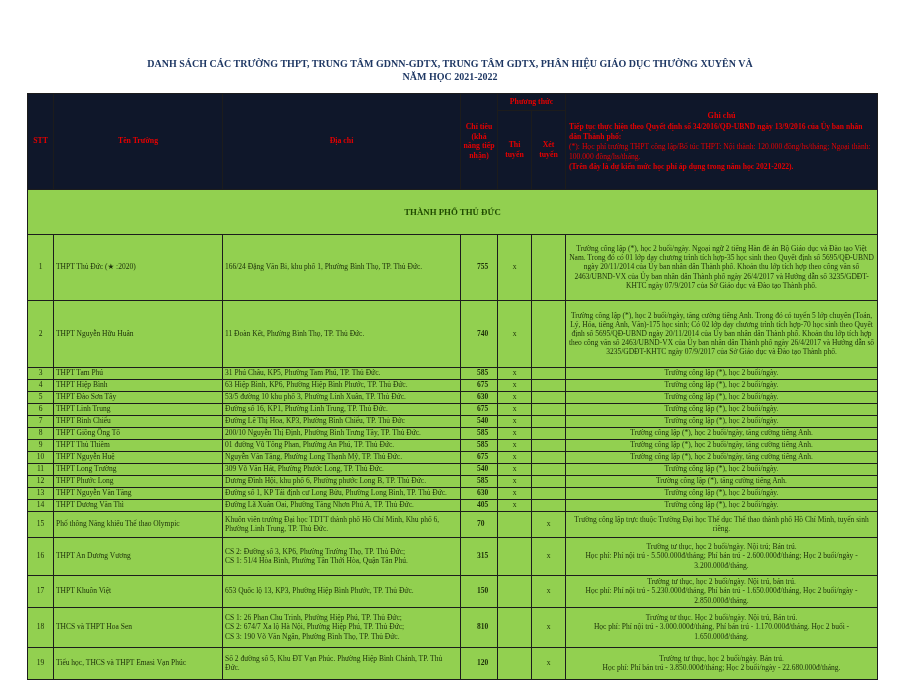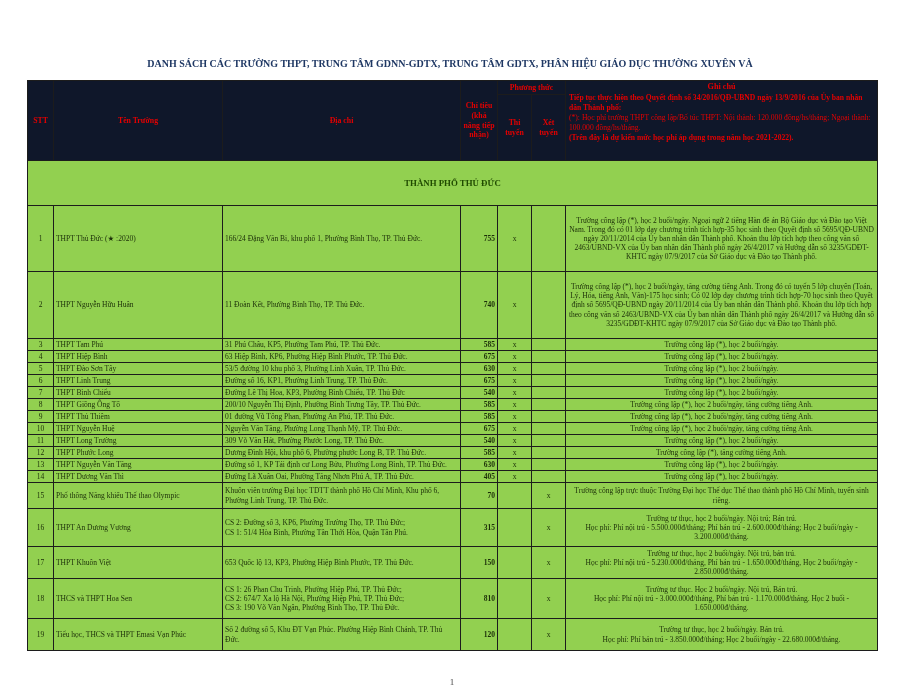--- a/index.html
+++ b/index.html
@@ -47,21 +47,21 @@
   thead th {
     background: #0f172a;
     color: #e60000;
     font-weight: bold;
     font-size: 7.8px;
     line-height: 1.25;
     text-align: center;
   }
   tr.hdr-strip { height: 14px; }
   tr.hdr-main  { height: 66px; }
-  th.gc-cell { vertical-align: top; text-align: left; padding: 1px 3px; }
+  th.gc-cell { vertical-align: top; text-align: left; padding: 17px 3px; }
   .gc-title { text-align: center; font-weight: bold; font-size: 8.2px; margin-bottom: 1px; }
   .gc-line  { font-size: 7.6px; line-height: 1.3; }
   .gc-bold  { font-weight: bold; }
   .gc-reg   { font-weight: normal; }
 
   
   tbody.banner td {
     background: #92d050;
     color: #204a00;
     font-weight: bold;
@@ -83,39 +83,40 @@
   tbody.rows tr:nth-child(2)  { height: 67px; }
   tbody.rows tr:nth-child(15) { height: 26px; }
   tbody.rows tr:nth-child(16) { height: 38px; }
   tbody.rows tr:nth-child(17) { height: 32px; }
   tbody.rows tr:nth-child(18) { height: 40px; }
   tbody.rows tr:nth-child(19) { height: 32px; }
 
   td.c-stt   { text-align: center; }
   td.c-name  { text-align: left; }
   td.c-addr  { text-align: left; white-space: pre-line; }
-  td.c-quota { text-align: right; font-weight: bold; color: #000; font-size: 7.8px; padding-left: 16px; }
+  td.c-quota { text-align: left; font-weight: bold; color: #000; font-size: 7.8px; padding-left: 16px; }
   td.c-x     { text-align: center; }
   td.c-note  { text-align: center; white-space: pre-line; }
 
   .page-number {
     width: 850px;
     margin: 26px 0 0 27px;
     text-align: center;
     font-size: 9px;
     color: #444;
   }
 </style>
 </head>
 <body>
 
 <div class="page">
 
   <div class="doc-title">
     <div>DANH SÁCH CÁC TRƯỜNG THPT, TRUNG TÂM GDNN-GDTX, TRUNG TÂM GDTX, PHÂN HIỆU GIÁO DỤC THƯỜNG XUYÊN VÀ</div>
+    <div>NĂM HỌC 2021-2022</div>
   </div>
 
   <table class="school-table">
     <colgroup>
       <col class="w-stt">
         <col class="w-name">
         <col class="w-addr">
       <col class="w-quota">
         <col class="w-thi">
         <col class="w-xet">

